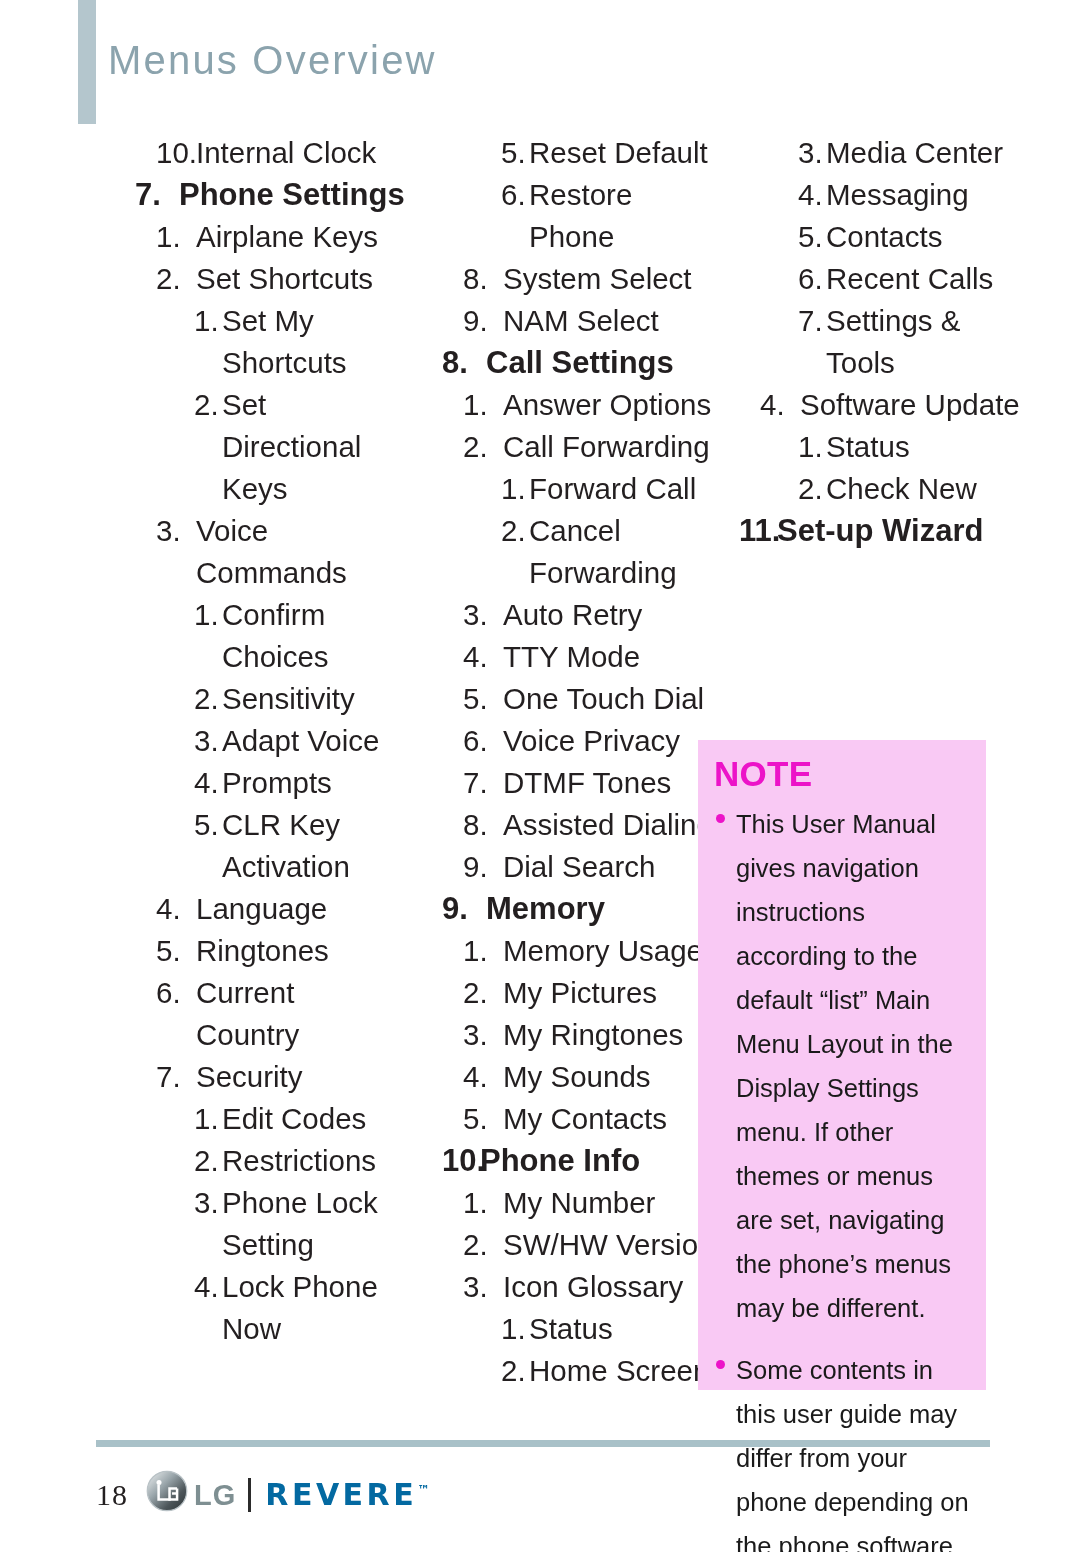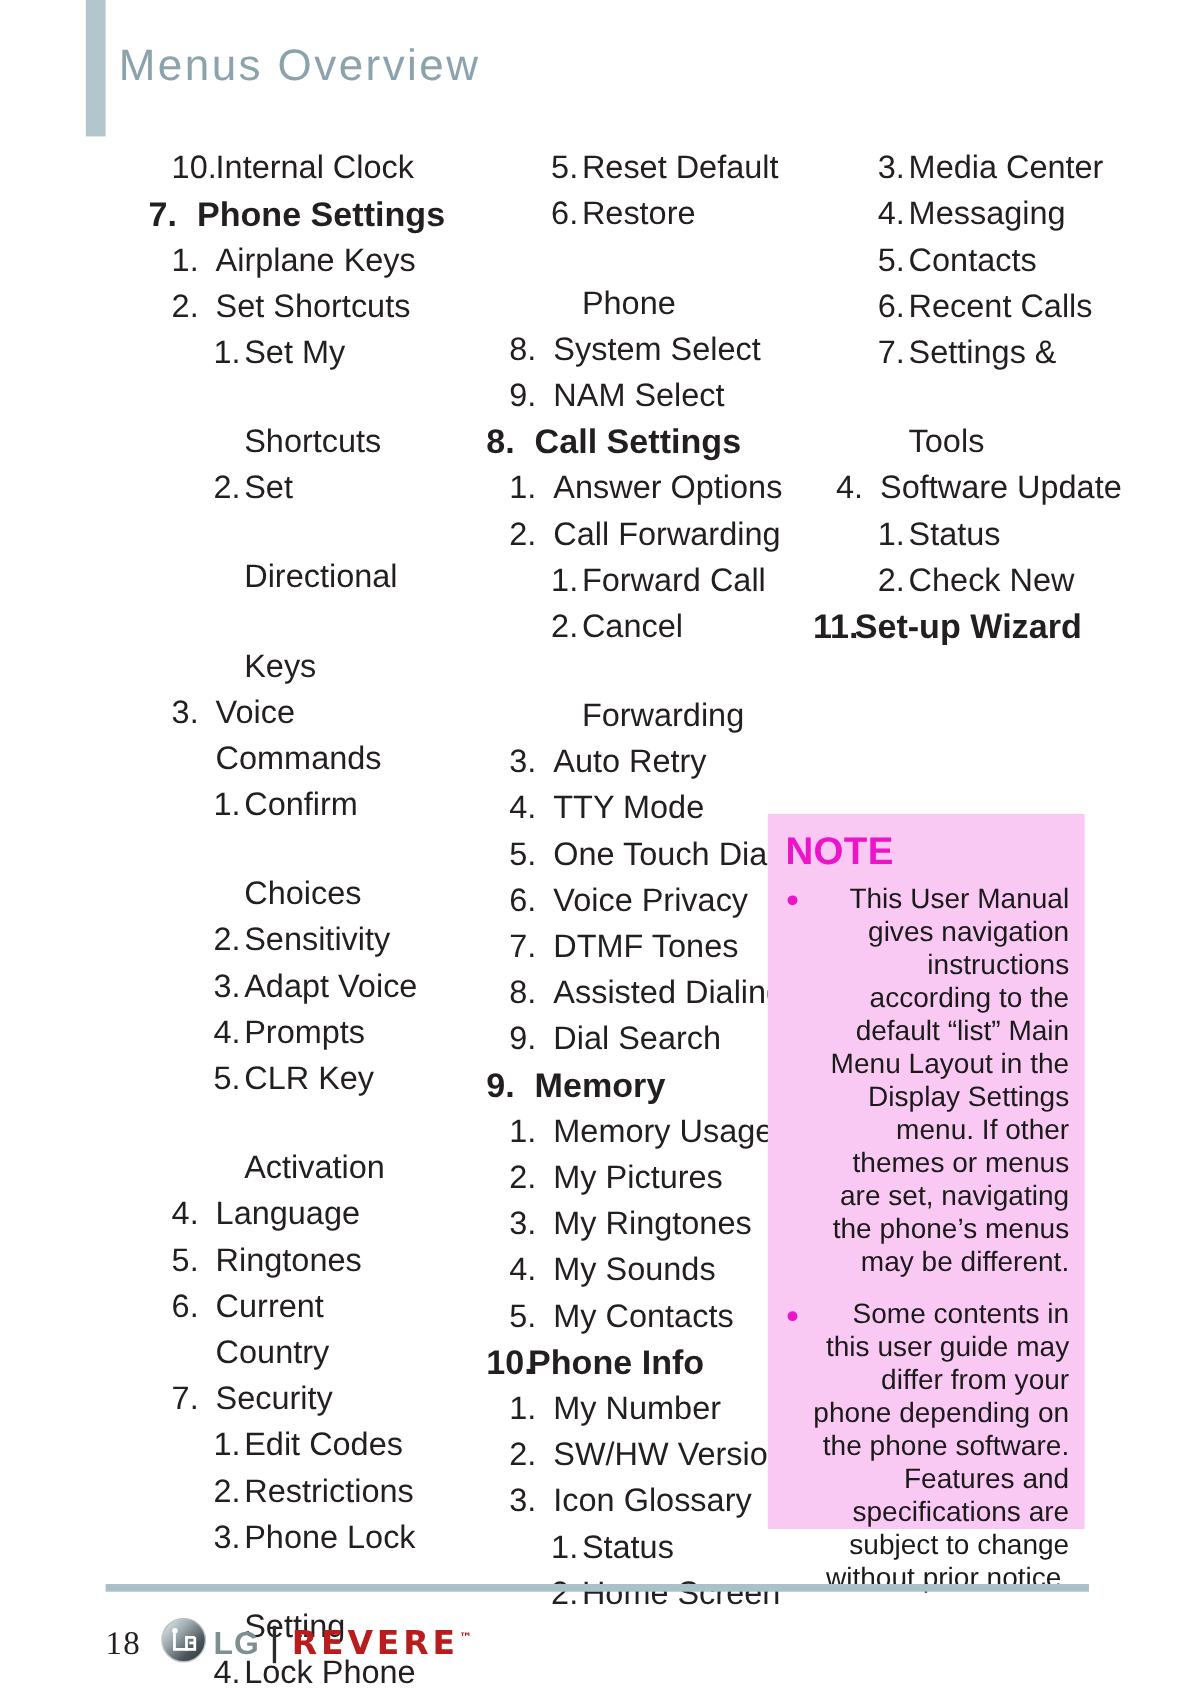--- a/index.html
+++ b/index.html
@@ -81,21 +81,21 @@
   
   .lvl2 { padding-left: 38px; }
   .lvl2 .num { width: 40px; }
 
   
   .lvl3 { padding-left: 76px; }
   .lvl3 .num { width: 28px; }
 
   
   .cont2 { padding-left: 78px; }
-  .cont3 { padding-left: 104px; margin-top: 39px; }
+  .cont3 { padding-left: 104px; }
 
   
   #note-box {
     position: absolute;
     left: 698px;
     top: 740px;
     width: 288px;
     height: 650px;
     background: #f9c9f4;
     box-sizing: border-box;
@@ -106,24 +106,23 @@
     font-weight: bold;
     font-size: 35px;
     line-height: 32px;
     margin-bottom: 12px;
     letter-spacing: 0.3px;
   }
   .note-bullet {
     position: relative;
     padding-left: 22px;
     font-size: 25.5px;
-    line-height: 30px;
+    line-height: 44px;
     color: #1a1a1a;
     margin-bottom: 18px;
-    text-align: right;
   }
   .note-bullet .dot {
     position: absolute;
     left: 2px;
     top: 12px;
     width: 9px;
     height: 9px;
     border-radius: 50%;
     background: #ec13c8;
   }
@@ -167,21 +166,21 @@
   }
   #footer-divider {
     width: 3px;
     height: 34px;
     background: #2b2b2b;
     margin-right: 14px;
   }
   #revere-wordmark {
     font-size: 30px;
     font-weight: bold;
-    color: #b91c1c;
+    color: #0369a1;
     letter-spacing: 3.5px;
     font-family: "DejaVu Sans", sans-serif;
   }
   #revere-tm {
     font-size: 12px;
     vertical-align: super;
     letter-spacing: 0;
     font-weight: bold;
   }
 </style>

